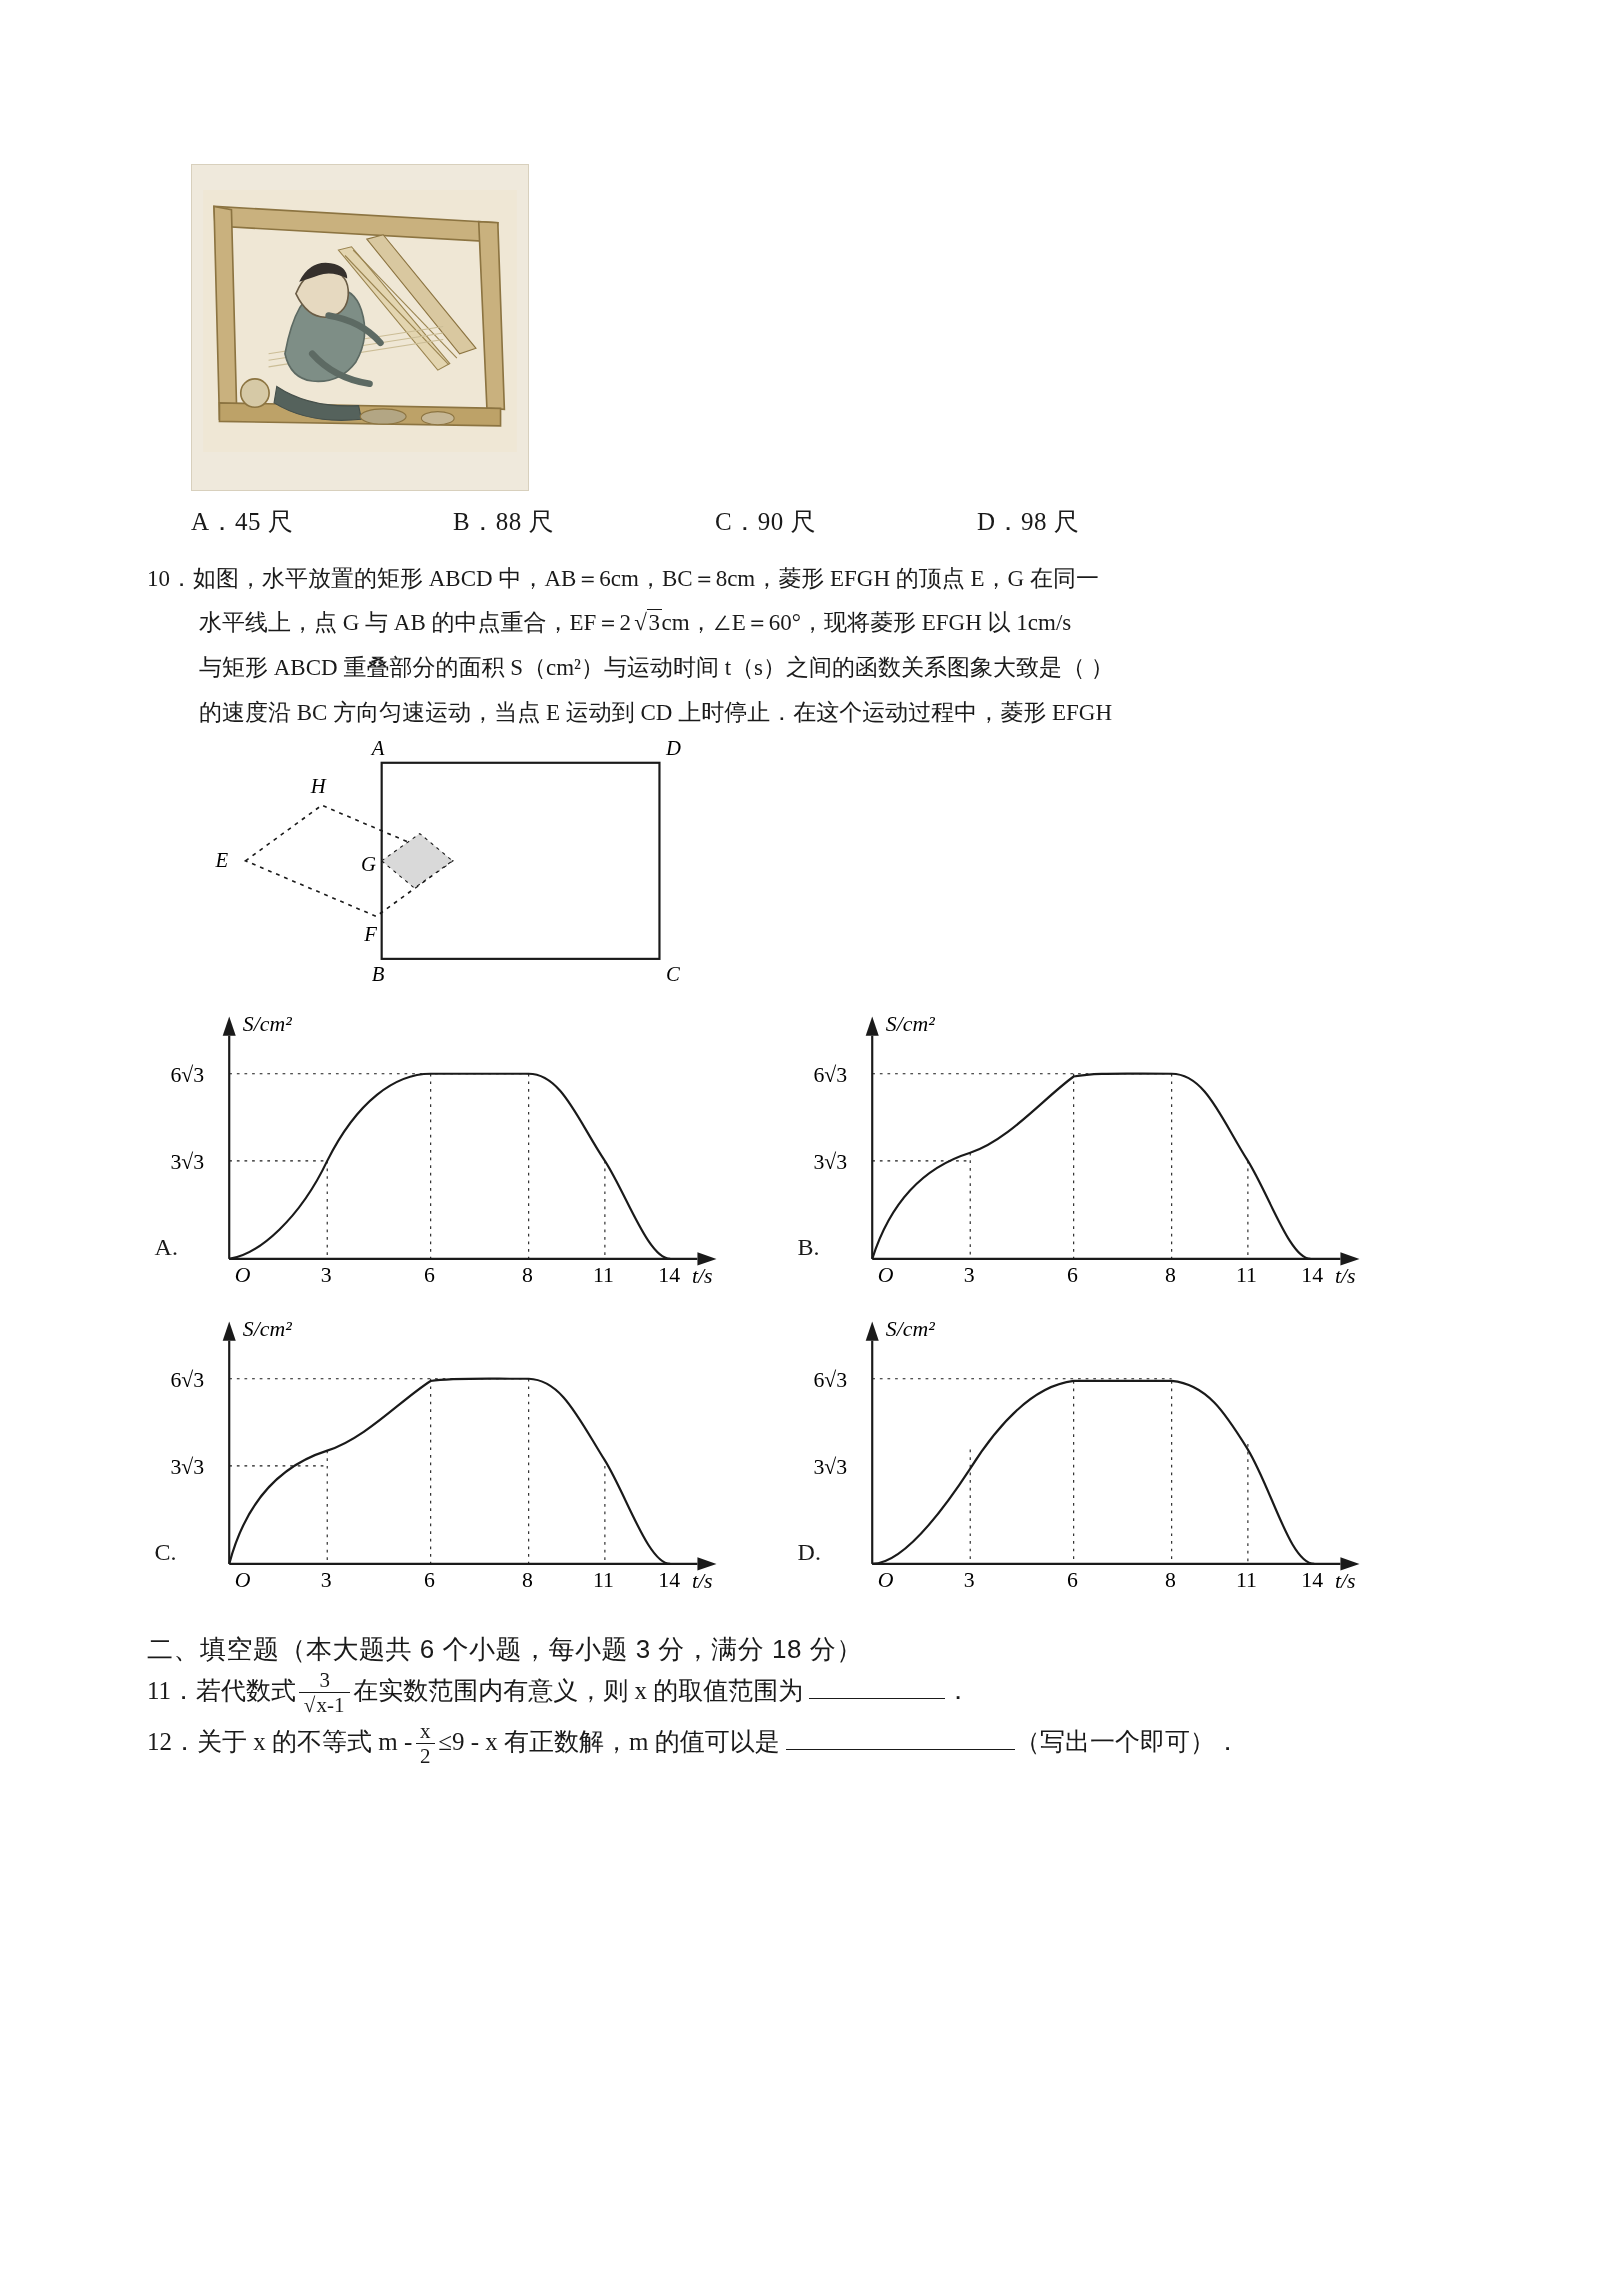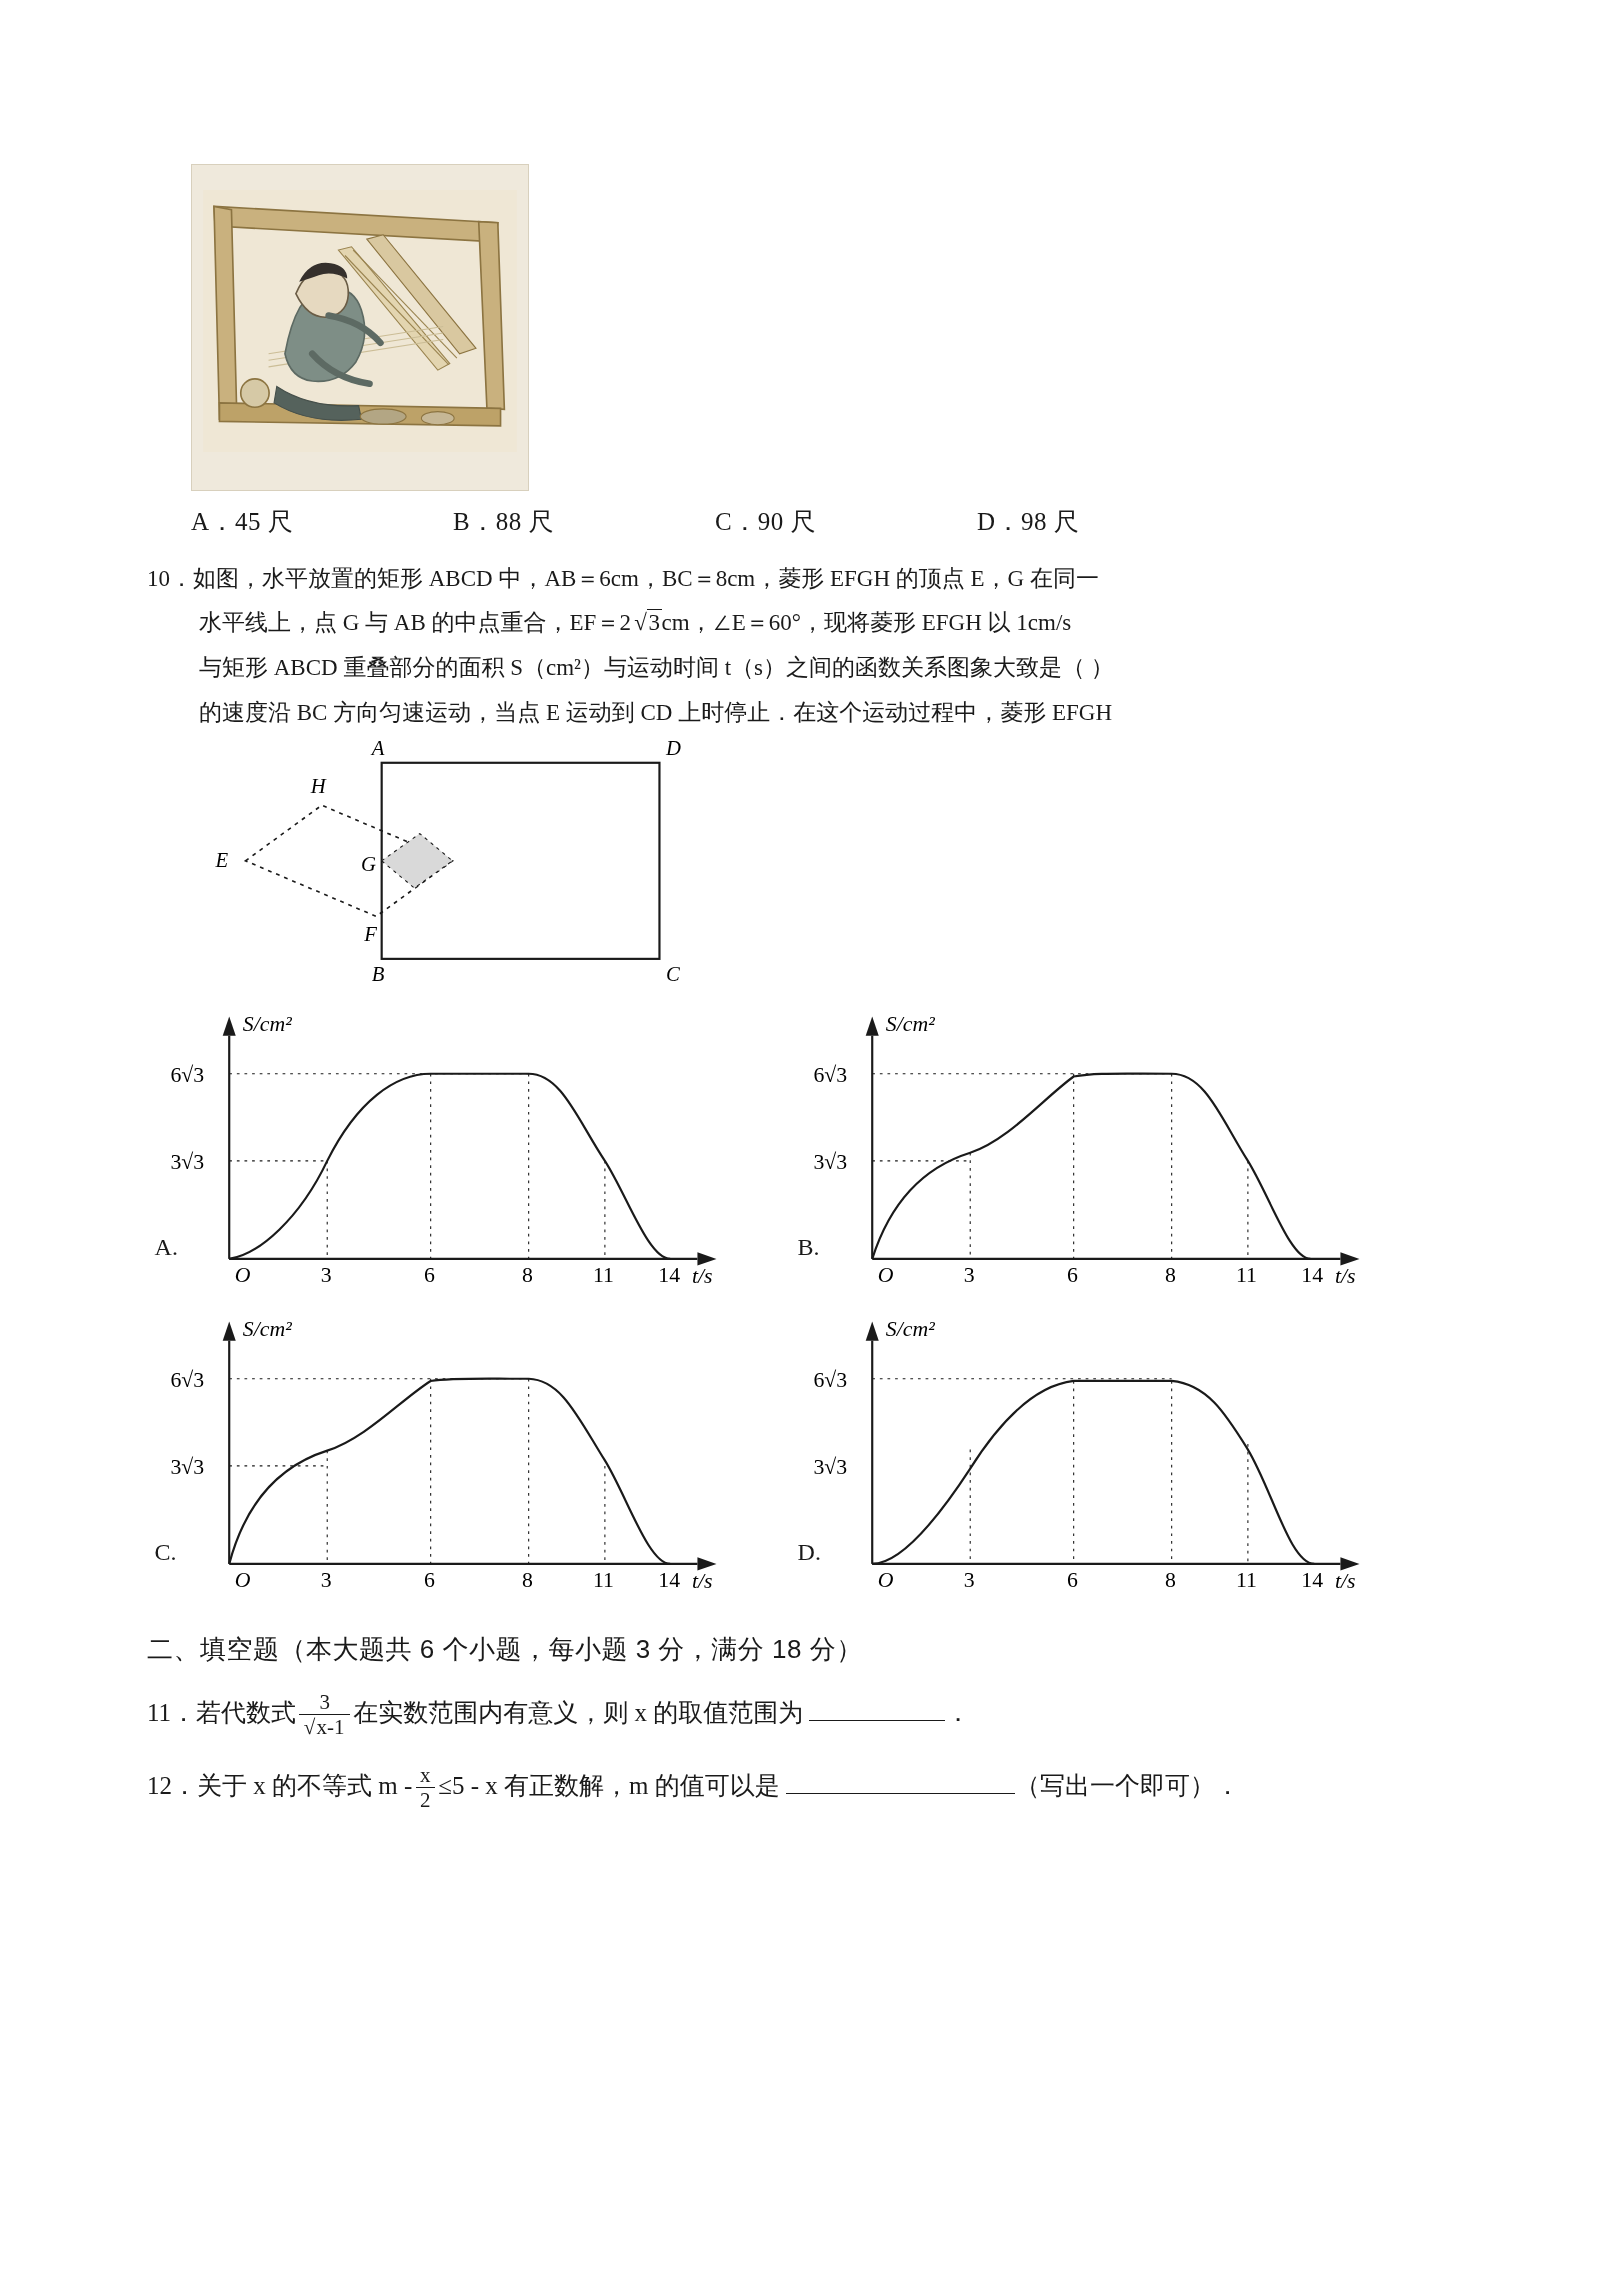--- a/index.html
+++ b/index.html
@@ -61,21 +61,21 @@
     font-size:24px;
     font-family:"Liberation Serif",serif;
   }
   .sec-head{
     margin-top:19.6px;
     font-size:26px;
     font-weight:normal;
     font-family:"Liberation Sans",sans-serif;
     letter-spacing:0.5px;
   }
-  .fill-q{font-size:25px;margin-top:22px;line-height:1.9;}
+  .fill-q{font-size:25px;line-height:1.9;}
   .frac{
     display:inline-block;
     vertical-align:middle;
     text-align:center;
     font-size:21px;
     line-height:1.15;
     margin:0 3.3px;
     position:relative;
     top:-1.1px;
   }
@@ -302,20 +302,20 @@
     </div>
 
     <div class="sec-head">二、填空题（本大题共 6 个小题，每小题 3 分，满分 18 分）</div>
 
     <div class="fill-q">
       <span>11．</span><span>若代数式</span><span class="frac"><span class="num">3</span><span class="den">√<span style="border-top:1.1px solid #1a1a1a;padding:0 1.1px;">x-1</span></span></span><span>在实数范围内有意义，则 x 的取值范围为</span>
       <span class="blank" style="width:136px;"></span><span>．</span>
     </div>
 
     <div class="fill-q">
-      <span>12．</span><span>关于 x 的不等式 m -</span><span class="frac"><span class="num">x</span><span class="den">2</span></span><span>≤5 - x 有正数解，m 的值可以是</span>
+      <span>12．</span><span>关于 x 的不等式 m -</span><span class="frac"><span class="num">x</span><span class="den">2</span></span><span>≤9 - x 有正数解，m 的值可以是</span>
       <span class="blank" style="width:229px;"></span><span>（写出一个即可）．</span>
     </div>
 
 
   </div>
 </div>
 
 
 </body></html>

